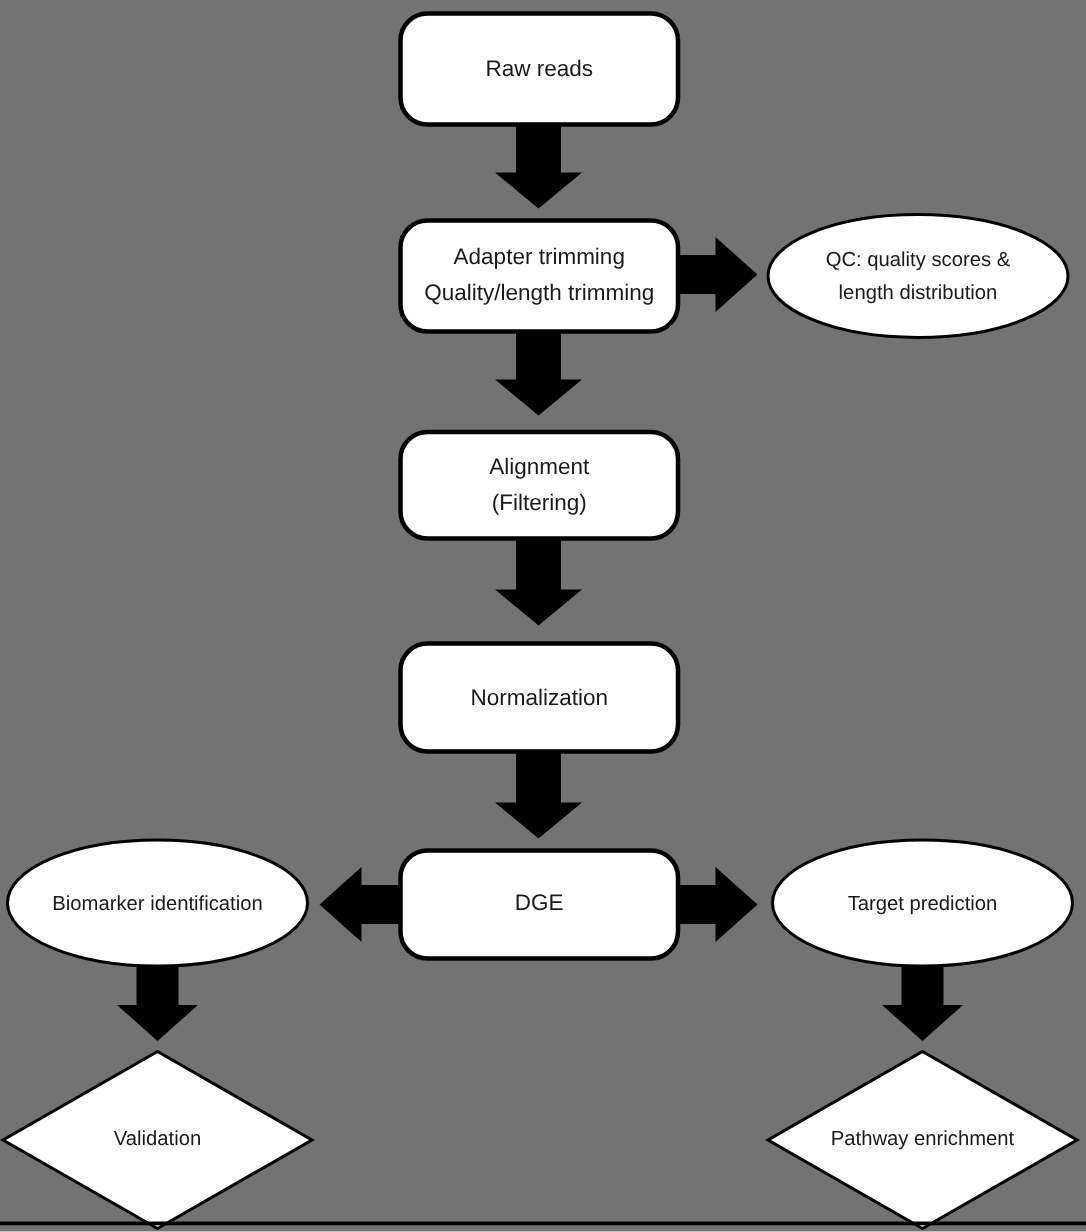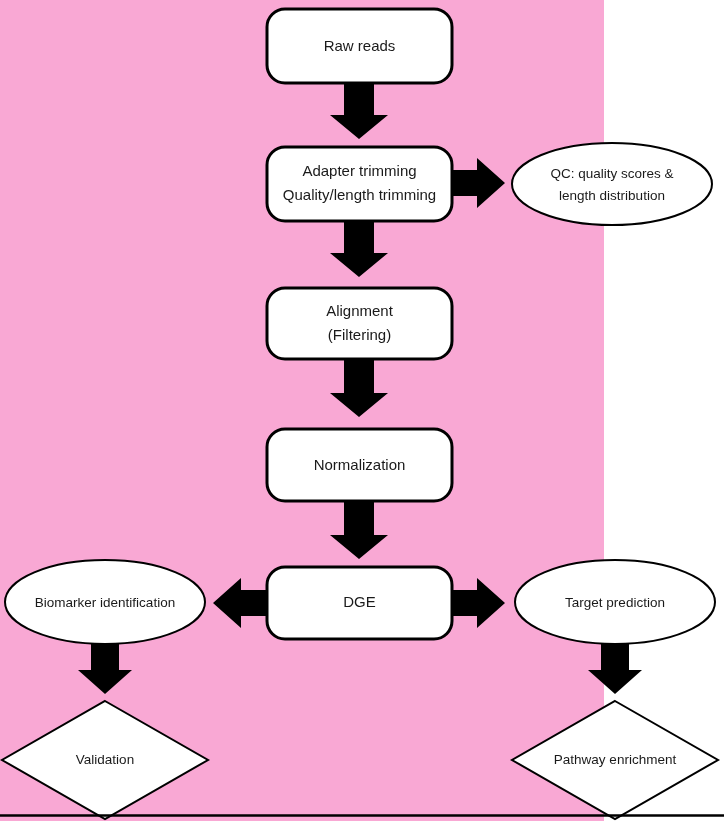--- a/index.html
+++ b/index.html
@@ -8,23 +8,23 @@
     background: #ffffff;
   }
   body {
     width: 724px;
     height: 821px;
     font-family: "Liberation Sans", sans-serif;
     overflow: hidden;
   }
   #flowchart-root {
     position: relative;
-    width: 604px;
+    width: 724px;
     height: 821px;
-    background: #f9a8d4;
+    background: #737373;
   }
   svg#flow-svg {
     display: block;
     width: 724px;
     height: 821px;
   }
   .node-shape {
     fill: #ffffff;
     stroke: #000000;
     stroke-width: 3;

